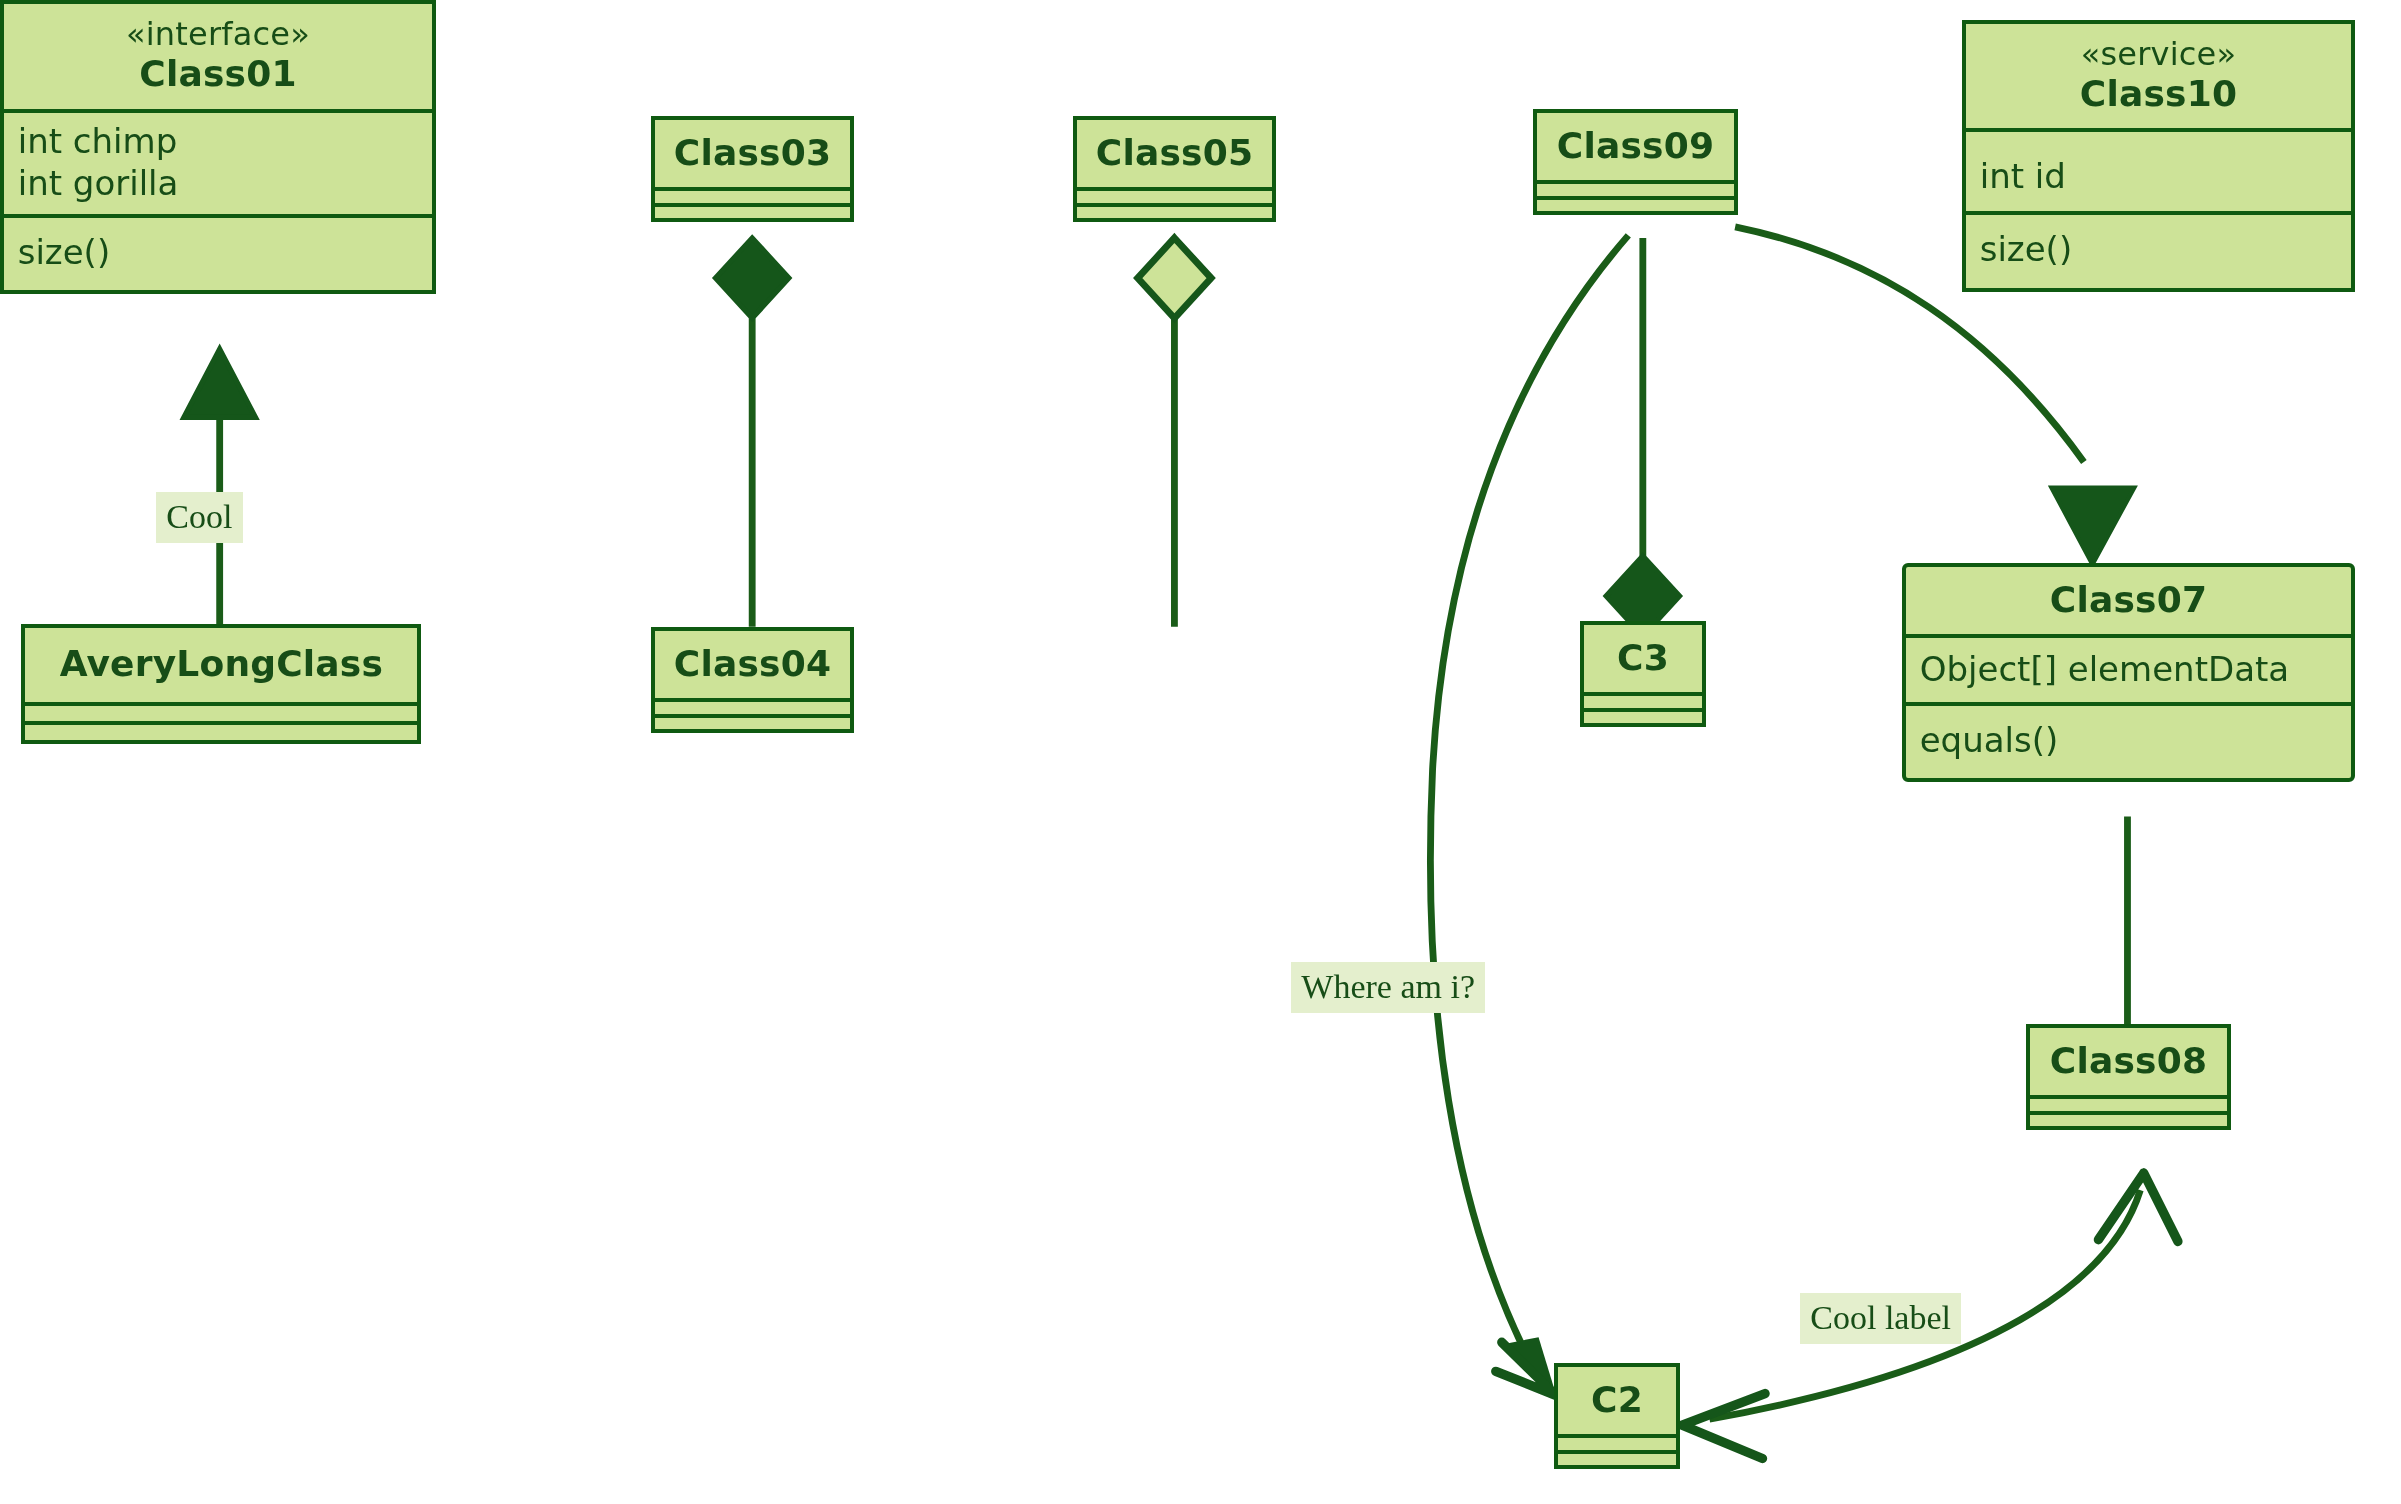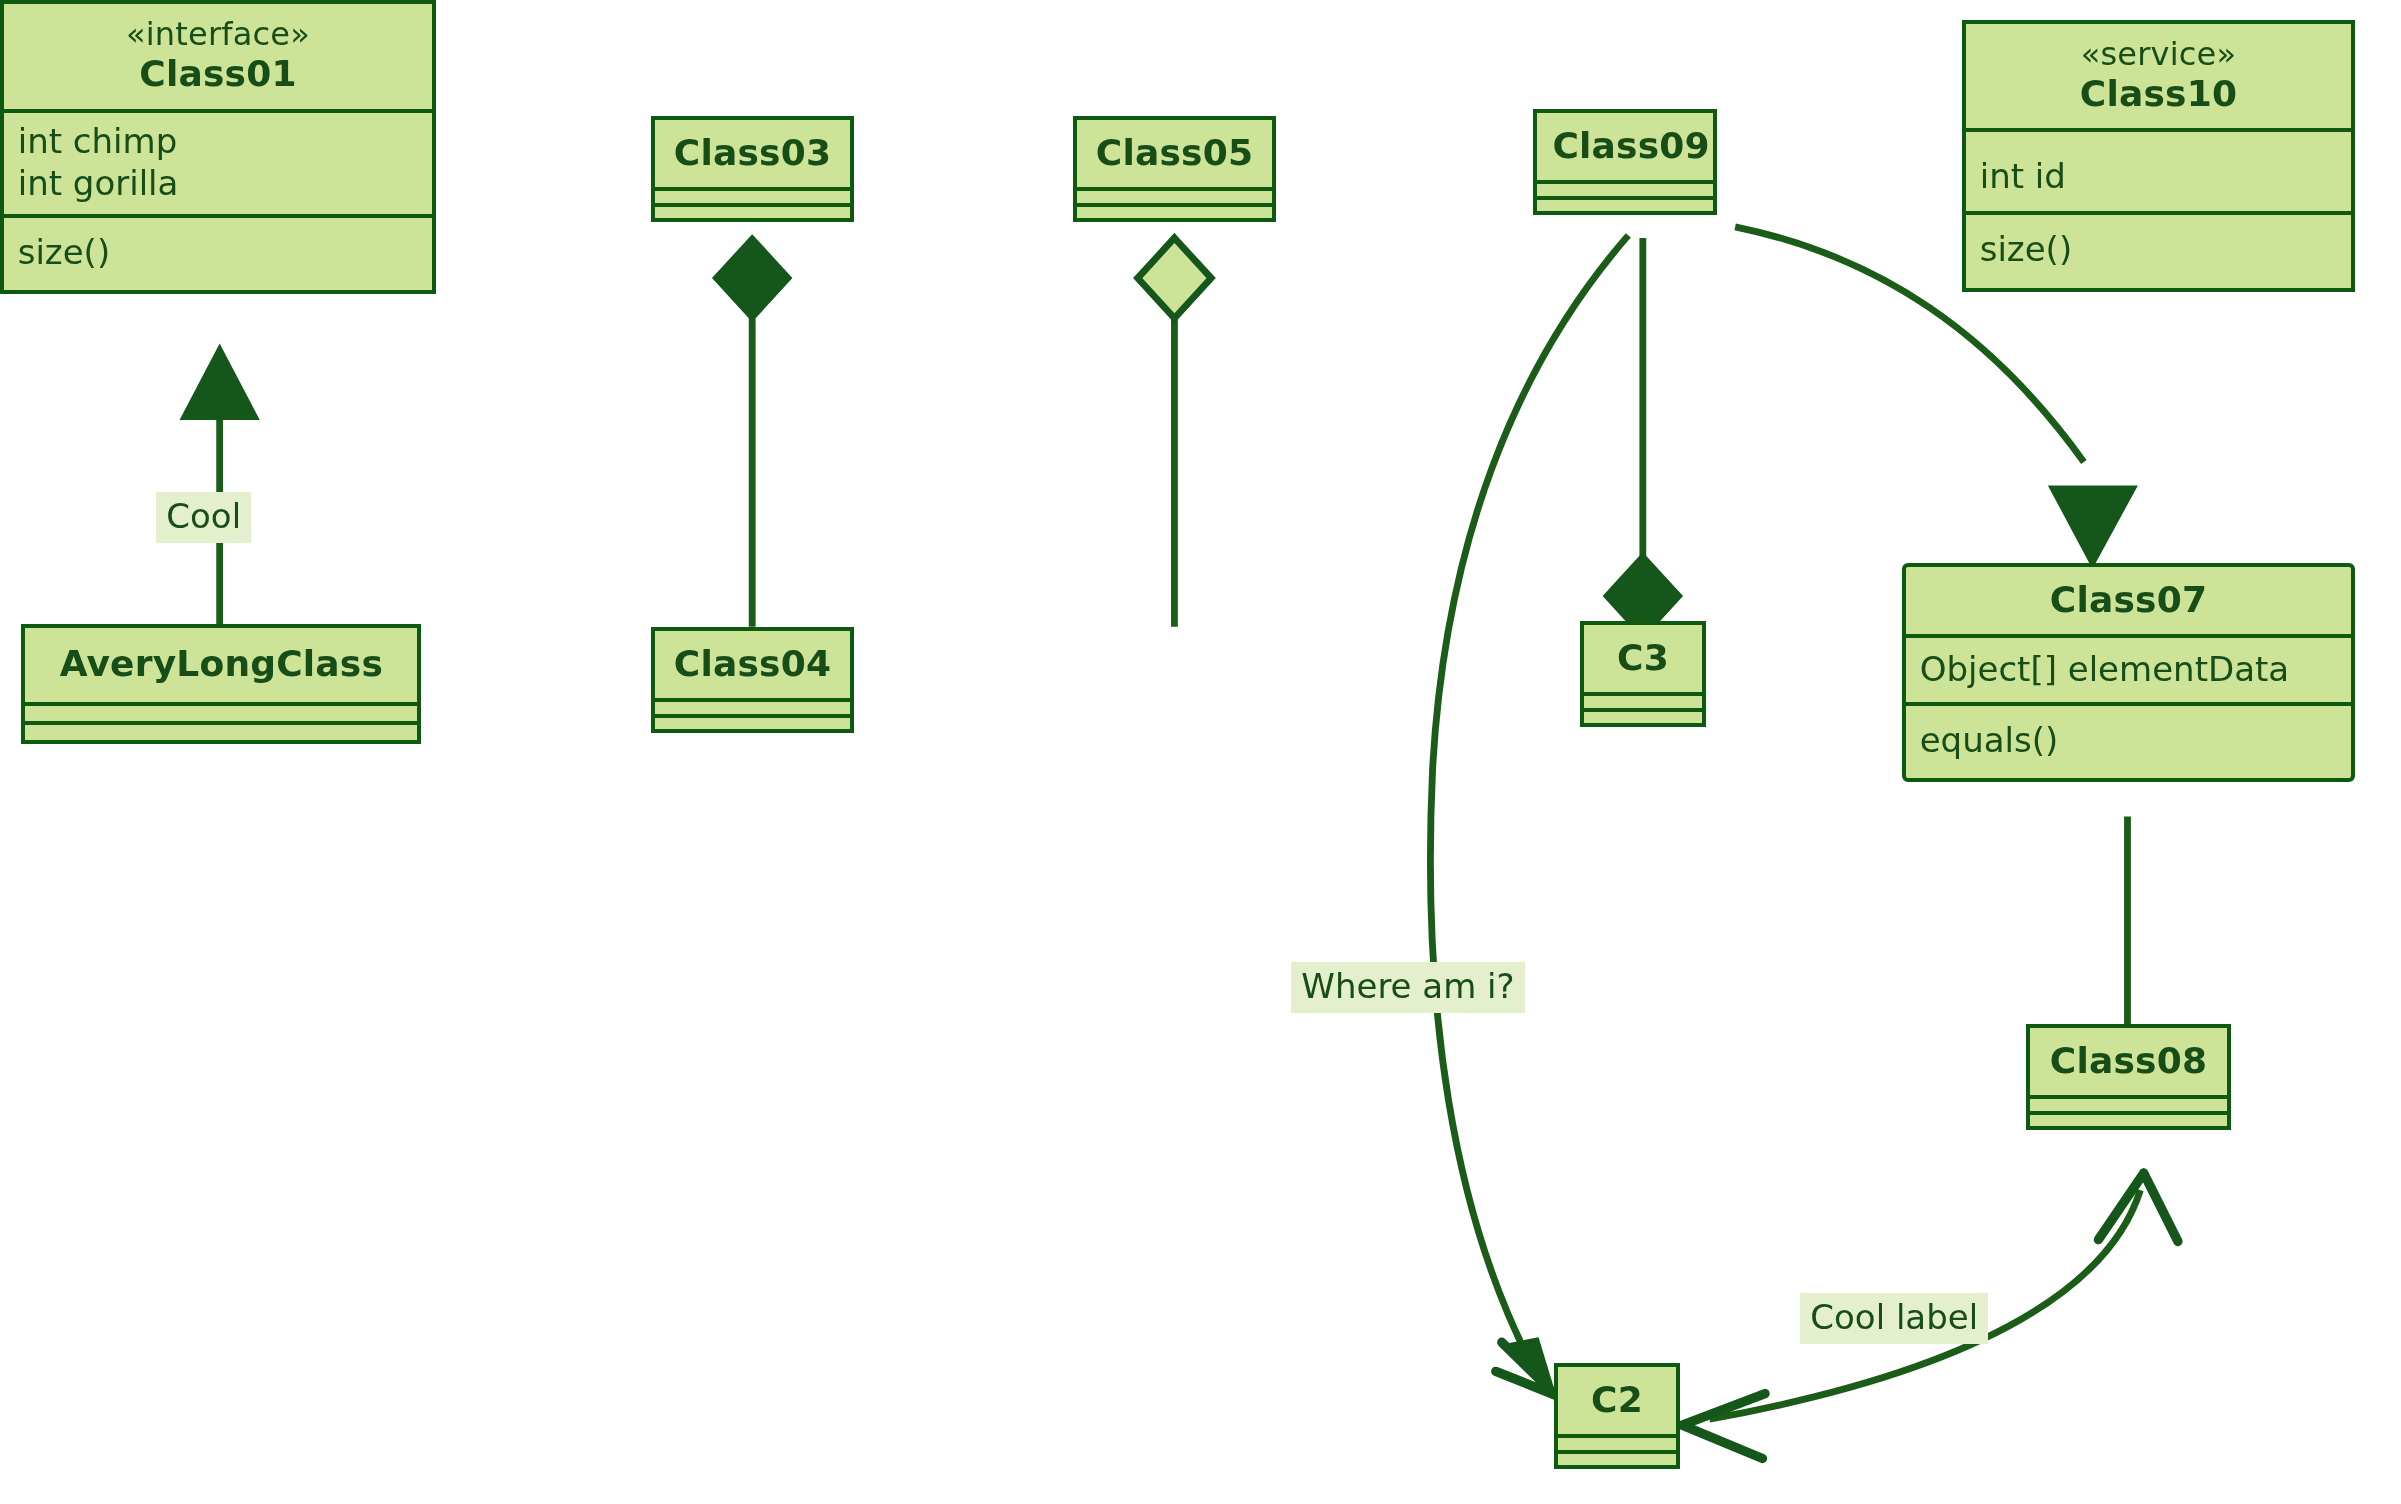--- a/index.html
+++ b/index.html
@@ -72,20 +72,21 @@
   
   .edge-label {
     position: absolute;
     background: #e4efcd;
     color: #174d17;
     font-size: 34px;
     line-height: 1.1;
     padding: 6px 10.3px 7.7px 10.3px;
     white-space: nowrap;
     box-sizing: border-box;
+    font-family: Liberation Serif, serif;
   }
 </style>
 </head>
 <body>
 
 <div id="canvas">
 
   <svg id="edge-layer" viewBox="0 0 2809 1760" xmlns="http://www.w3.org/2000/svg">
     <defs></defs>
 
@@ -185,21 +186,21 @@
 
   <div class="uml-class" style="left:1073px; top:116px; width:203px;">
     <div class="uml-compartment comp-head" style="padding-top:12px; padding-bottom:13.7px;">
       <span class="cname">Class05</span>
     </div>
     <div class="uml-compartment comp-body empty" style="height:15.4px;"></div>
     <div class="uml-compartment comp-body empty" style="height:15.4px;"></div>
   </div>
 
 
-  <div class="uml-class" style="left:1533px; top:109px; width:184px;">
+  <div class="uml-class" style="left:1533px; top:109px; width:205px;">
     <div class="uml-compartment comp-head" style="padding-top:12px; padding-bottom:13.7px;">
       <span class="cname">Class09</span>
     </div>
     <div class="uml-compartment comp-body empty" style="height:15.4px;"></div>
     <div class="uml-compartment comp-body empty" style="height:15.4px;"></div>
   </div>
 
   <div class="uml-class" style="left:1962px; top:19.7px; width:393px;">
     <div class="uml-compartment comp-head">
       <span class="stereotype">«service»</span>

